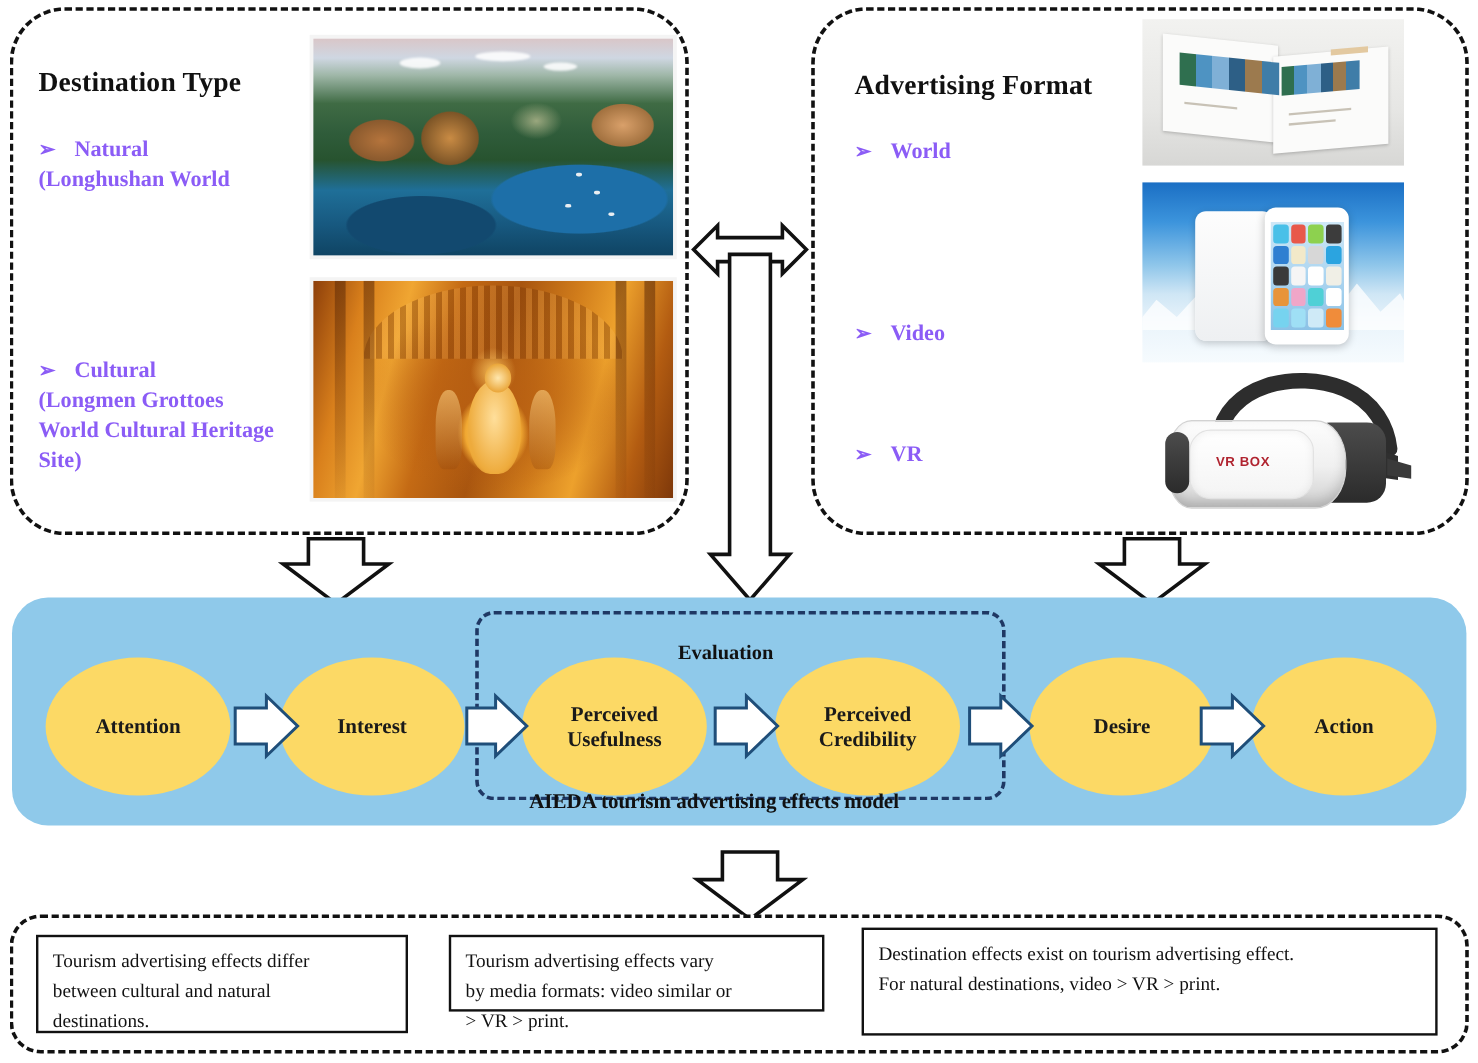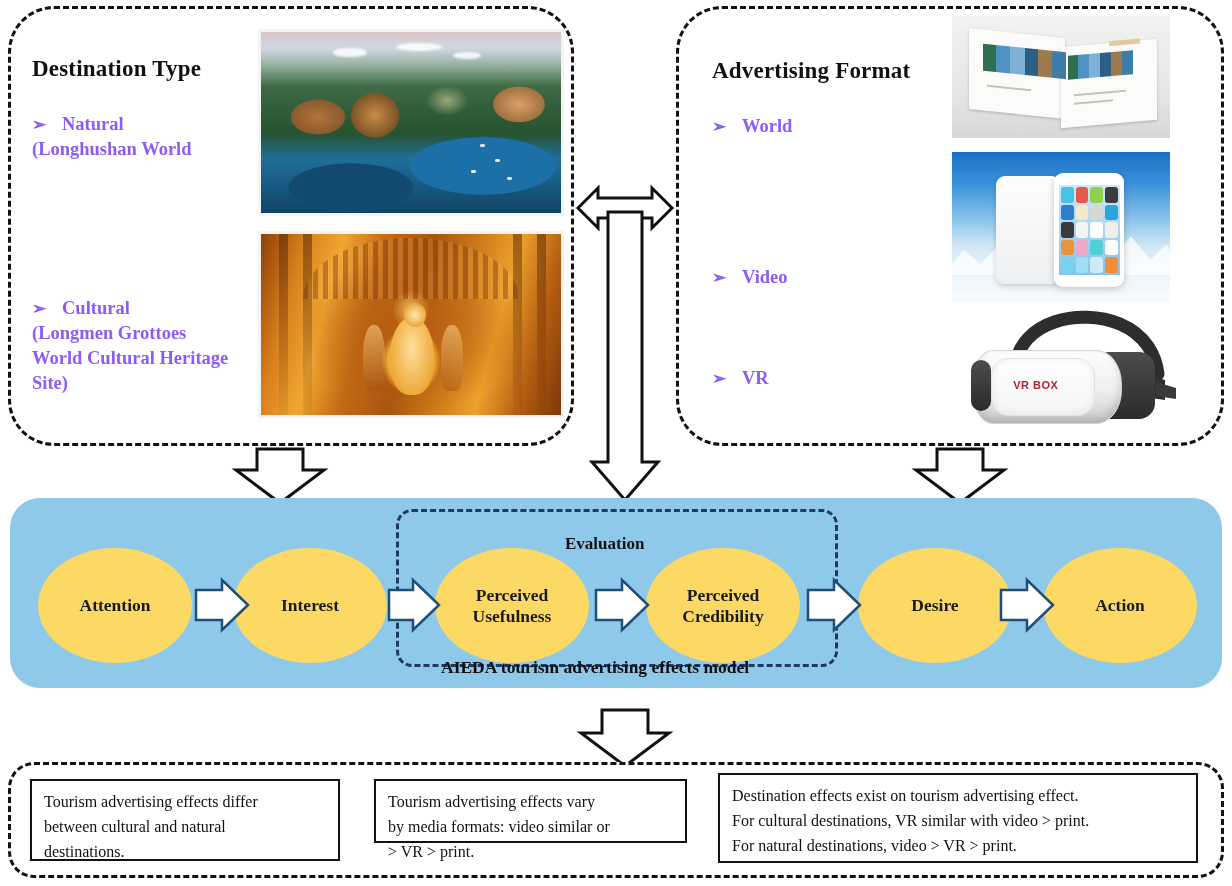--- a/index.html
+++ b/index.html
@@ -490,15 +490,14 @@
 </div>
 
 <div class="concl-box" style="left:374px; top:779px; width:313px; height:64px;">
   <div>Tourism advertising effects vary</div>
   <div>by media formats: video similar or</div>
   <div>&gt; VR &gt; print.</div>
 </div>
 
 <div class="concl-box" style="left:718px; top:773px; width:480px; height:90px;">
   <div>Destination effects exist on tourism advertising effect.</div>
-  <div>For cultural destinations, VR similar with video &gt; print.</div>
   <div>For natural destinations, video &gt; VR &gt; print.</div>
 </div>
 
 </body></html>

